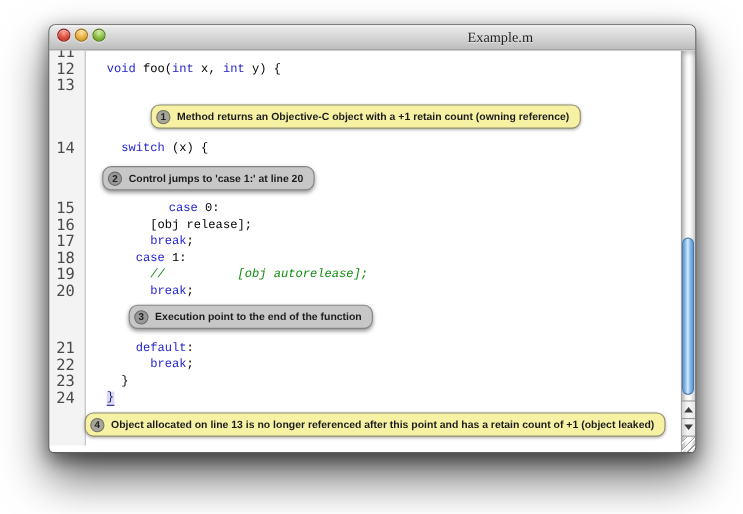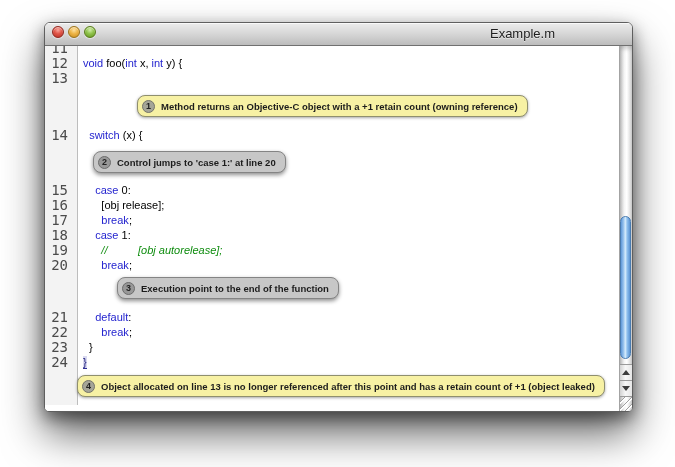--- a/index.html
+++ b/index.html
@@ -28,24 +28,25 @@
     box-shadow:inset 0 1px 0 rgba(255,255,255,.7);
   }
   .lights{position:absolute;left:7px;top:3px;display:flex;gap:2px;}
   .light{width:12px;height:12px;border-radius:50%;box-sizing:border-box;margin-right:2px;
     box-shadow:inset 0 1px 1px rgba(255,255,255,.6), 0 1px 1px rgba(255,255,255,.5);}
   .light.red{background:radial-gradient(circle at 50% 30%, #f9a79d 0%, #e05447 45%, #b43126 100%);border:1px solid #92261e;}
   .light.yellow{background:radial-gradient(circle at 50% 30%, #fde2a2 0%, #eeb546 45%, #c78a1e 100%);border:1px solid #9c731a;}
   .light.green{background:radial-gradient(circle at 50% 30%, #d2edaa 0%, #8fc34a 45%, #64951f 100%);border:1px solid #5a7d1b;}
   .title{
     position:absolute;left:380px;top:0;width:130px;height:22px;
-    line-height:22px;text-align:right;
+    line-height:22px;text-align:left;
     font-size:13px;color:#1f1f1f;
     text-shadow:0 1px 0 rgba(255,255,255,.55);
     white-space:nowrap;
+    font-family:Liberation Serif, serif;
   }
   
   .content{
     position:relative;height:366px;background:#ffffff;overflow:hidden;
   }
   .gutter-bg{
     position:absolute;left:0;top:0;width:32px;height:359px;
     background:#f3f3f3;
   }
   .gutter-divider{
@@ -57,24 +58,24 @@
   }
   .row{display:flex;align-items:flex-start;}
   .lnum{
     flex:none;width:32px;box-sizing:border-box;
     padding-right:9px;text-align:right;
     font-family:"DejaVu Sans Mono", monospace;
     font-size:14px;line-height:15px;color:#4b4b4b;
   }
   .code{
     flex:none;
-    font-family:Liberation Sans, sans-serif;
+    font-family:Liberation Mono, monospace;
     font-size:11px;line-height:15px;color:#000000;
     white-space:pre;
-    padding-left:6px;
+    padding-left:20px;
   }
   .seg-kw{color:#2424cf;}
   .seg-cm{color:#0e8c0e;font-style:italic;}
   .seg-hl{background:#d9d9f0;border-bottom:1px solid #2d2d96;color:#1c1c7a;}
   
   .bubble{
     display:inline-flex;align-items:center;
     box-sizing:border-box;height:22px;
     border-radius:8px;
     padding:2px 9px 2px 4px;
@@ -174,21 +175,21 @@
             <span class="lnum">14</span>
             <span class="code"><span>  </span><span class="seg-kw">switch</span><span> (x) {</span></span>
           </div>
           <div class="row" style="margin-top: 8px;">
             <span class="lnum"></span>
             <div class="bubble gray" style="margin-left: 16px;">
               <span class="bnum">2</span>
               <span>Control jumps to 'case 1:'  at line 20</span>
             </div>
           </div>
-          <div class="row" style="margin-top: 10px;">
+          <div class="row" style="margin-top: 10px; gap: 30px;">
             <span class="lnum">15</span>
             <span class="code"><span>    </span><span class="seg-kw">case</span><span> 0:</span></span>
           </div>
           <div class="row">
             <span class="lnum">16</span>
             <span class="code"><span>      [obj release];</span></span>
           </div>
           <div class="row">
             <span class="lnum">17</span>
             <span class="code"><span>      </span><span class="seg-kw">break</span><span>;</span></span>

